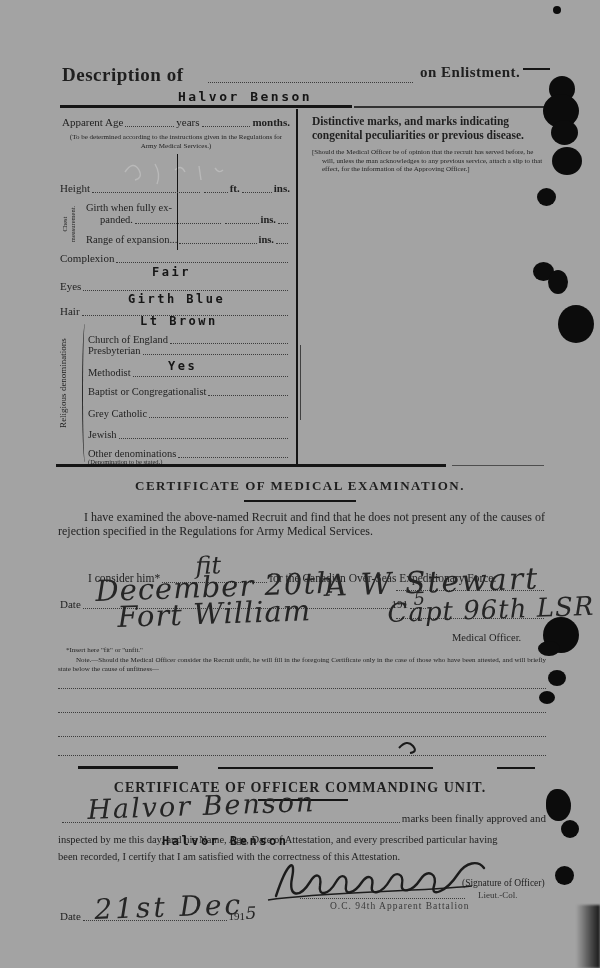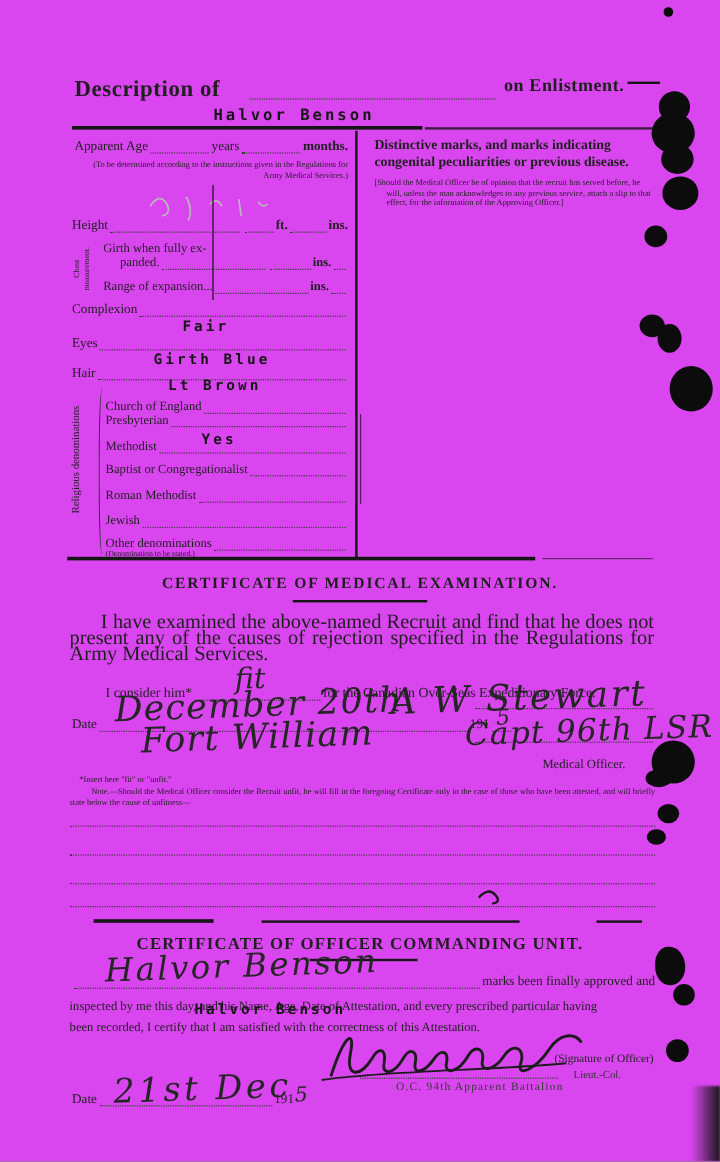--- a/index.html
+++ b/index.html
@@ -1,29 +1,29 @@
 <!DOCTYPE html>
 <html><head>
 <meta charset="utf-8">
 <style>
   html,body{margin:0;padding:0;background:#888;}
-  #page{position:relative;width:600px;height:968px;background:#d946ef;overflow:hidden;
+  #page{position:relative;width:600px;height:968px;background:#a3a3a3;overflow:hidden;
         font-family:"Liberation Serif", serif;color:#1f1f1f;}
   .abs{position:absolute;}
-  .row{display:flex;align-items:flex-end;}
+  .row{display:flex;align-items:center;}
   .fill{flex:1;border-bottom:1.2px dotted #3c3c3c;height:.85em;margin:0 2px;min-width:8px;}
   .shortfill{border-bottom:1.2px dotted #3c3c3c;height:.85em;margin:0 2px;}
   .bold{font-weight:bold;}
   .typed{font-family:"DejaVu Sans Mono", monospace;font-weight:bold;font-size:12px;
          letter-spacing:2.5px;color:#161616;white-space:nowrap;}
   .hand{font-family:"DejaVu Serif", serif;font-style:italic;color:#252525;white-space:nowrap;
         transform:rotate(-2deg);transform-origin:left bottom;}
   .small{font-size:7px;line-height:8.6px;}
   .tiny{font-size:6.5px;line-height:7.5px;}
-  .para{font-size:17px;line-height:13.5px;text-align:justify;text-indent:26px;}
+  .para{font-size:12px;line-height:13.5px;text-align:justify;text-indent:26px;}
   .heading{width:600px;text-align:center;font-weight:bold;letter-spacing:1.5px;font-size:13px;}
   .blot{position:absolute;background:#0c0c0c;border-radius:50%;}
   .rule{position:absolute;background:#151515;}
   .vlabel{position:absolute;transform:rotate(-90deg);transform-origin:0 0;text-align:center;}
   .dotline{position:absolute;border-bottom:1.3px dotted #3c3c3c;}
   .fs11{font-size:11px;} .fs105{font-size:10.5px;} .fs115{font-size:11.5px;}
 </style>
 </head>
 <body>
 
@@ -43,21 +43,21 @@
 
   <div class="abs" style="left:60px;top:112px;width:232px">
 
     <div class="row fs11" style="position:absolute;left:2px;top:4px;width:228px">
       <span>Apparent Age</span>
       <span class="fill"></span>
       <span>years</span>
       <span class="fill"></span>
       <span class="bold">months.</span>
     </div>
-    <div class="abs small" style="left:2px;top:21px;width:228px;text-align:right">(To be determined according to the instructions given in the Regulations for Army Medical Services.)</div>
+    <div class="abs small" style="left:2px;top:21px;width:228px;text-align:center">(To be determined according to the instructions given in the Regulations for Army Medical Services.)</div>
 
     <svg class="abs" style="left:55px;top:38px" width="120" height="38">
       <path d="M10,22 q8,-12 14,-2 q4,8 -4,10 M40,14 q6,10 2,20 M60,20 q6,-6 10,2 M84,16 l2,14 M100,18 q4,6 8,2" stroke="#b9b9b9" stroke-width="1.4" fill="none"></path>
     </svg>
 
     <div class="rule" style="left:117px;top:42px;width:1.4px;height:96px"></div>
 
     <div class="row fs11" style="position:absolute;left:0;top:70px;width:230px">
       <span>Height</span>
       <span class="fill"></span>
@@ -116,21 +116,21 @@
     <div class="abs typed" style="left:108px;top:247px">Yes</div>
     <div class="row fs105" style="position:absolute;left:28px;top:255px;width:202px">
       <span>Methodist</span>
       <span class="fill"></span>
     </div>
     <div class="row fs105" style="position:absolute;left:28px;top:274px;width:202px">
       <span>Baptist or Congregationalist</span>
       <span class="fill"></span>
     </div>
     <div class="row fs105" style="position:absolute;left:28px;top:296px;width:202px">
-      <span>Roman Methodist</span>
+      <span>Grey Catholic</span>
       <span class="fill"></span>
     </div>
     <div class="row fs105" style="position:absolute;left:28px;top:317px;width:202px">
       <span>Jewish</span>
       <span class="fill"></span>
     </div>
     <div class="row fs105" style="position:absolute;left:28px;top:336px;width:202px">
       <span>Other denominations</span>
       <span class="fill"></span>
     </div>

